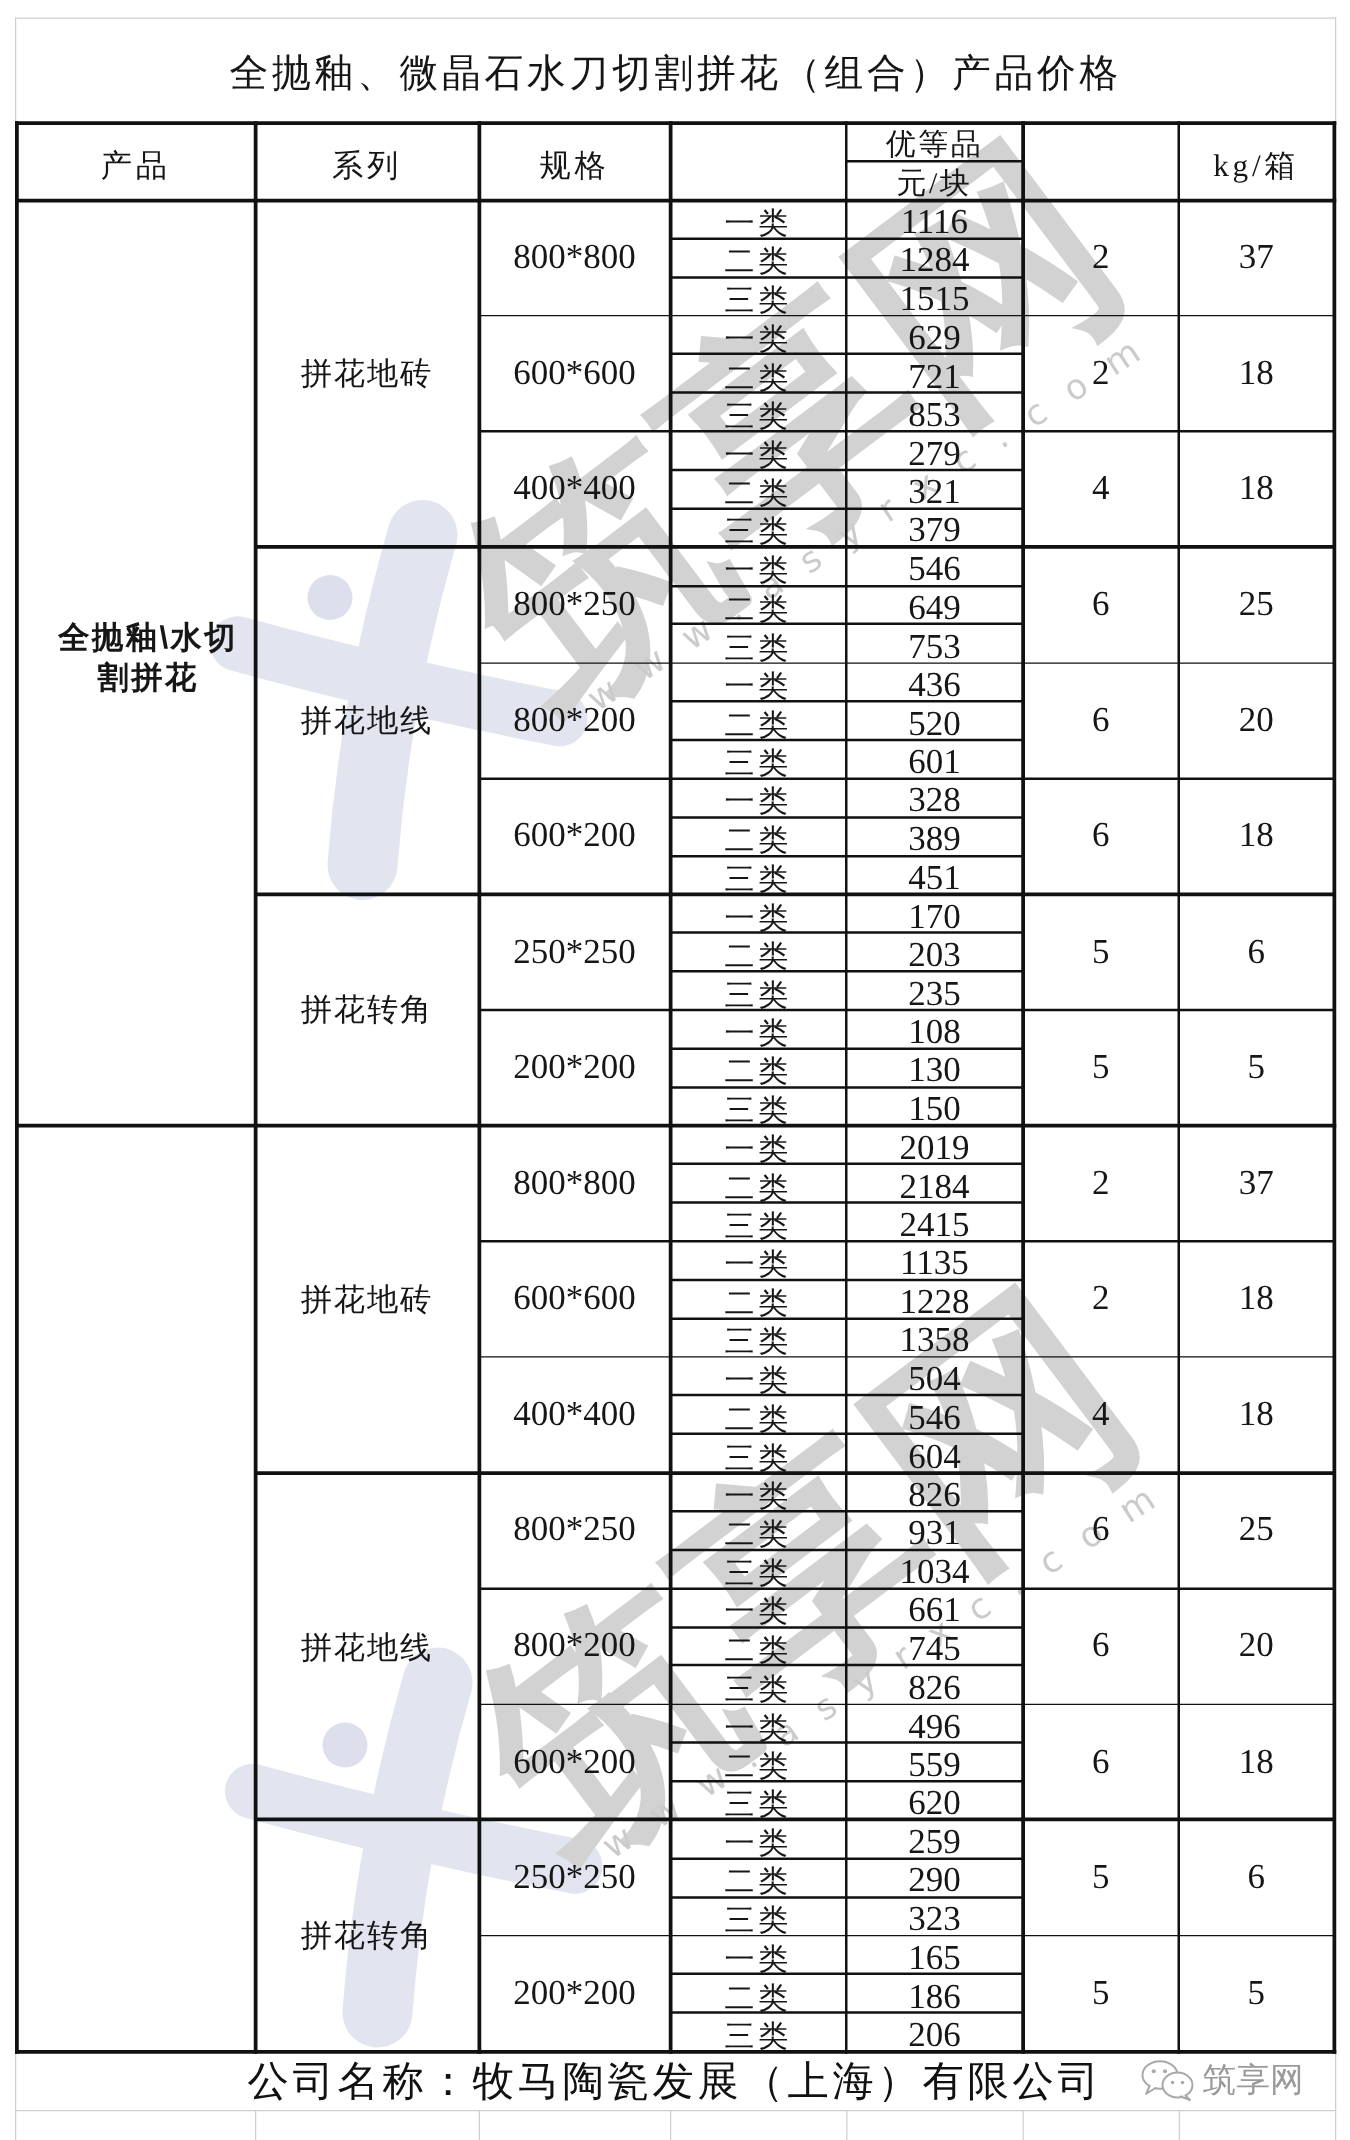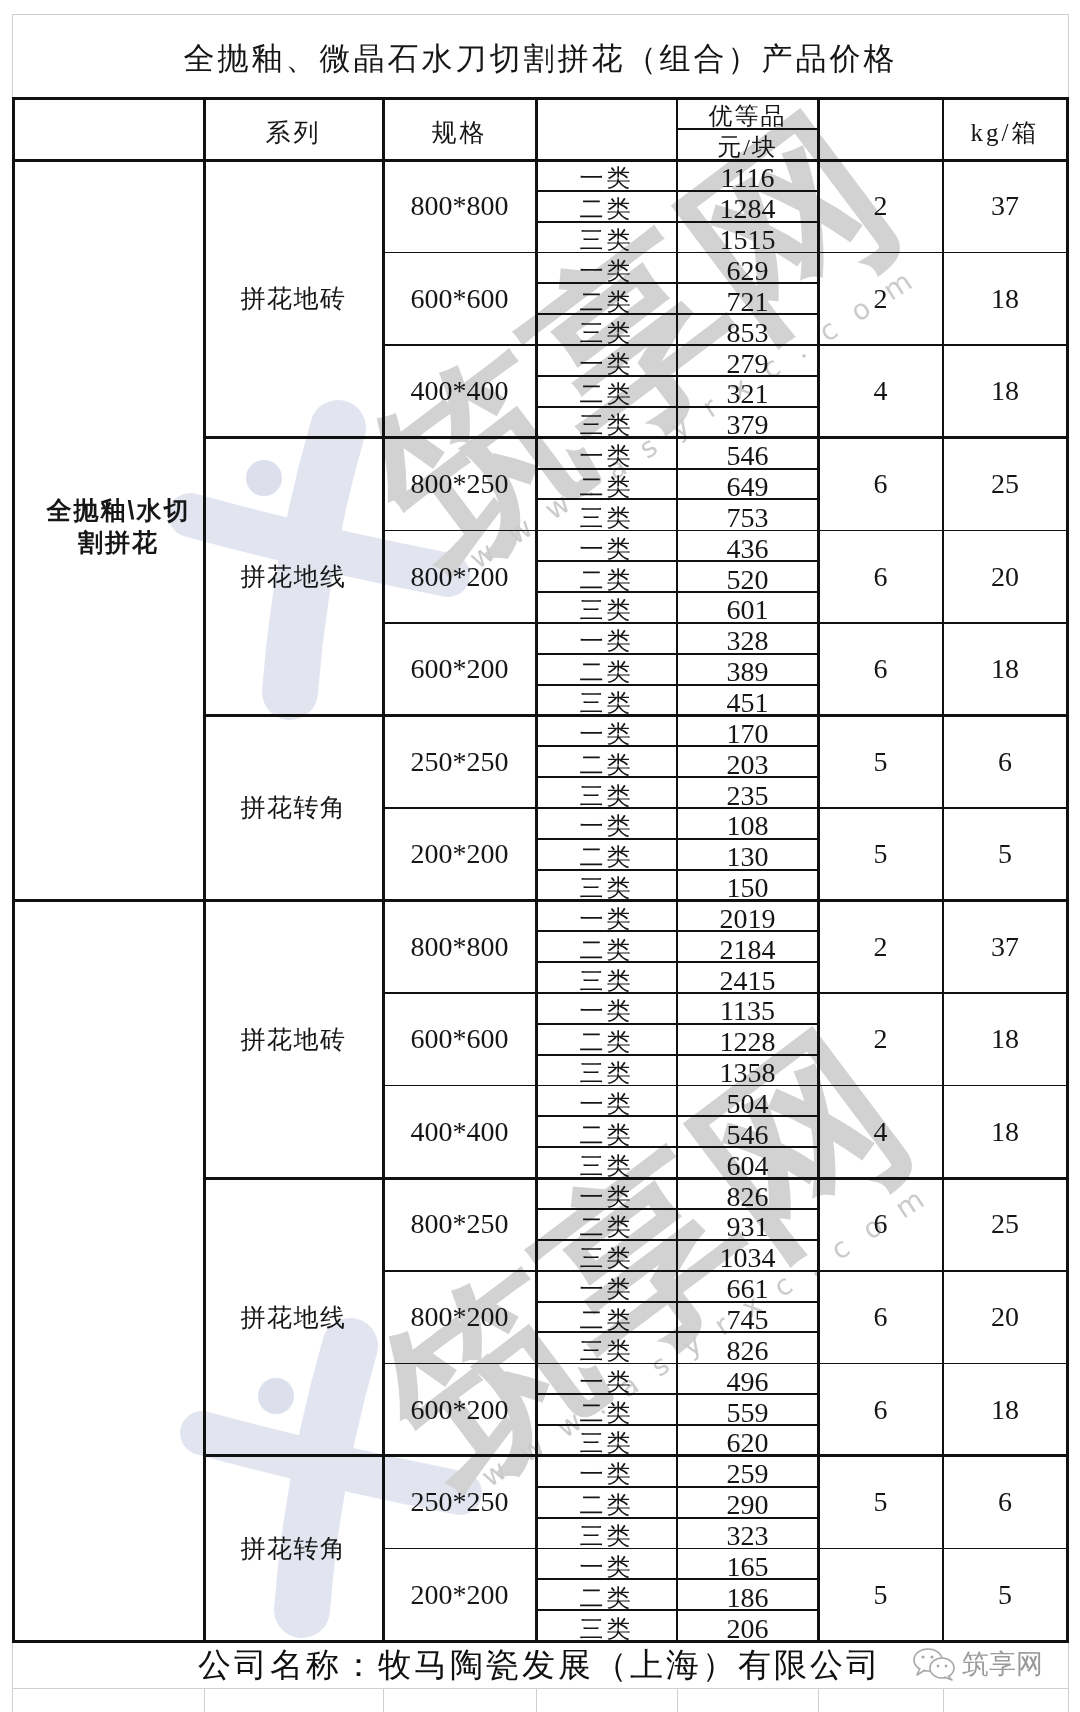--- a/index.html
+++ b/index.html
@@ -79,20 +79,23 @@
     <div class="gl" style="left:383px;top:1688px;width:1px;height:24px"></div>
     <div class="gl" style="left:536px;top:1688px;width:1px;height:24px"></div>
     <div class="gl" style="left:677px;top:1688px;width:1px;height:24px"></div>
     <div class="gl" style="left:818px;top:1688px;width:1px;height:24px"></div>
     <div class="gl" style="left:943px;top:1688px;width:1px;height:24px"></div>
 
     <div class="cell title-cell" style="left:13px;top:14px;width:1055px;height:84px">
       <span>全抛釉、微晶石水刀切割拼花（组合）产品价格</span>
     </div>
 
+    <div class="cell hdr" style="left:13px;top:98px;width:191px;height:62px">
+      <span>产品</span>
+    </div>
     <div class="cell hdr" style="left:204px;top:98px;width:179px;height:62px">
       <span>系列</span>
     </div>
     <div class="cell hdr" style="left:383px;top:98px;width:153px;height:62px">
       <span>规格</span>
     </div>
     <div class="cell hdr half" style="left:677px;top:98px;width:141px;height:31px">
       <span>优等品</span>
     </div>
     <div class="cell hdr half" style="left:677px;top:129px;width:141px;height:31px">

